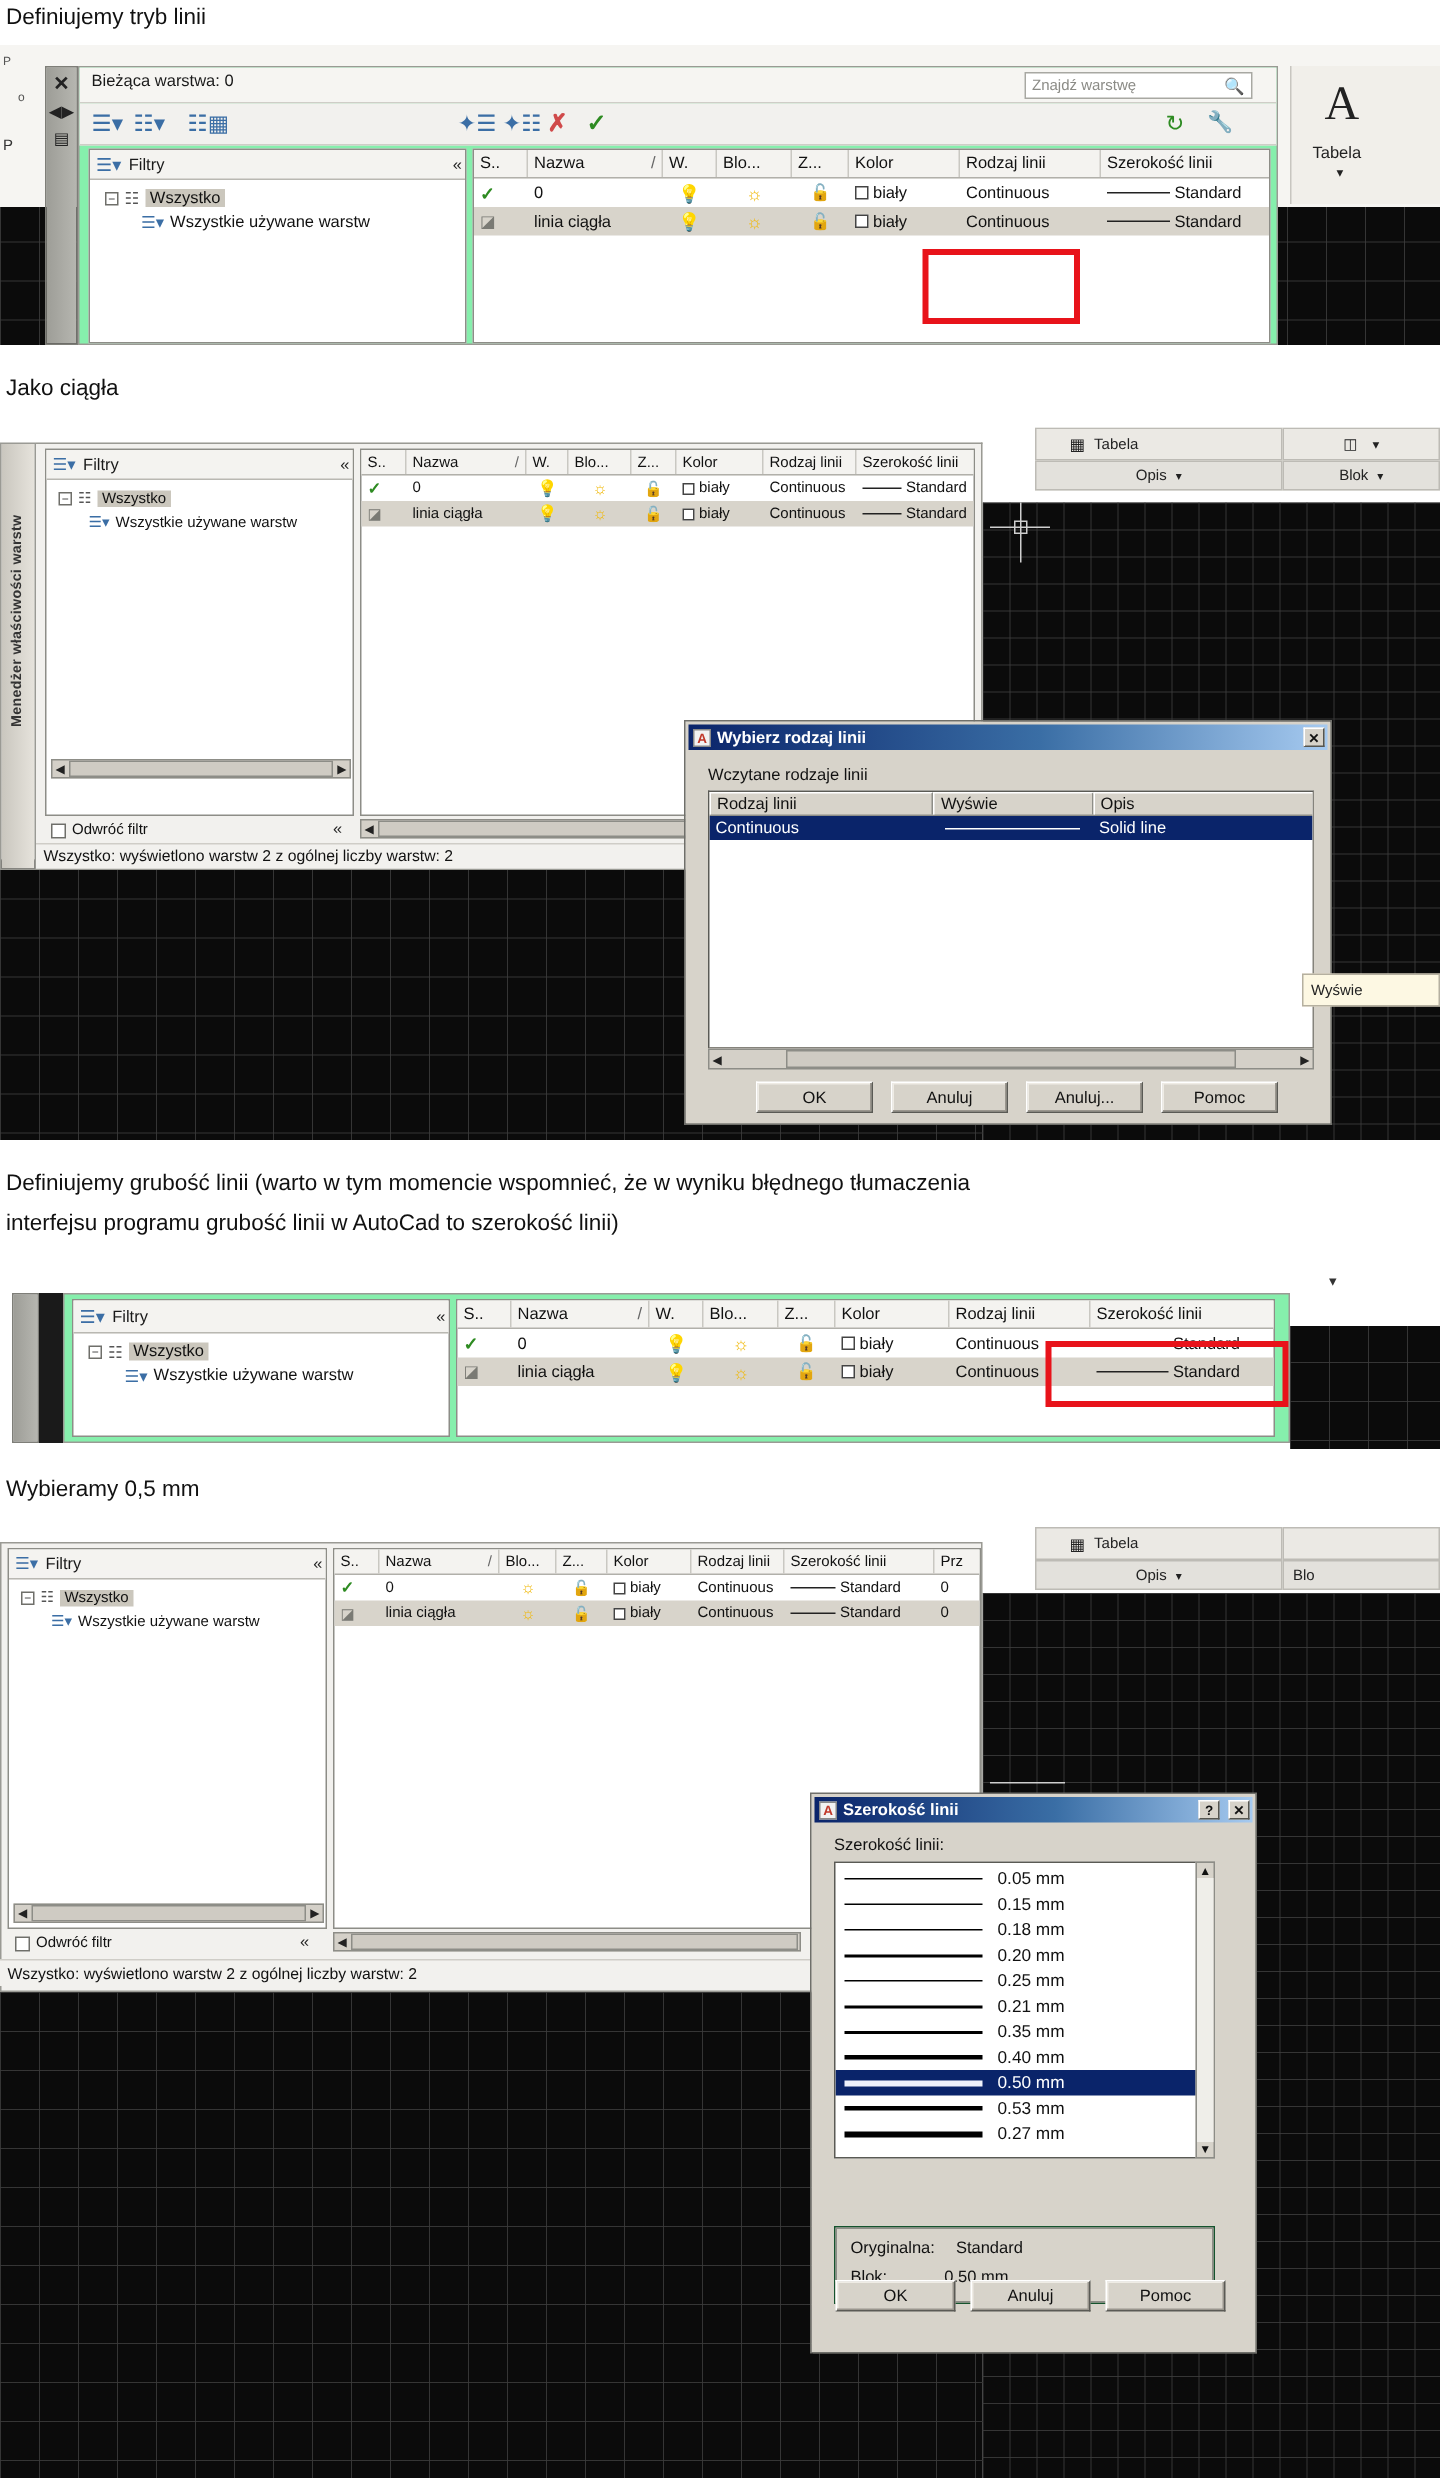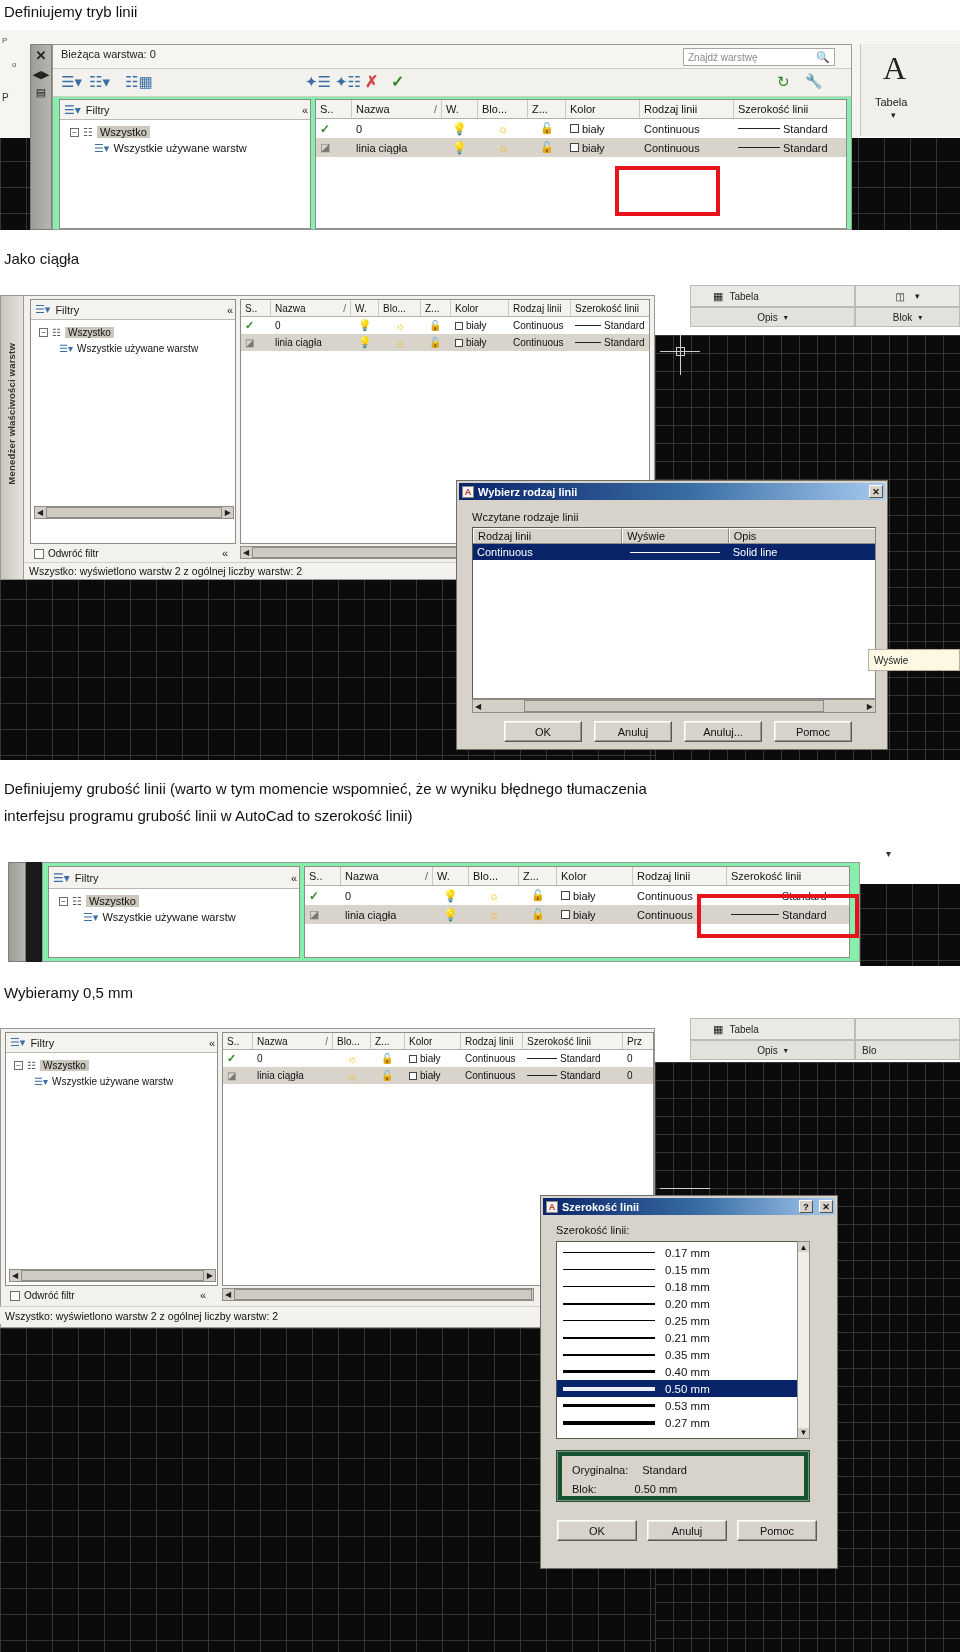--- a/index.html
+++ b/index.html
@@ -243,23 +243,24 @@
     background:#d7d3ca;
     border:1px solid #fff;
     border-right-color:#5a5a55; border-bottom-color:#5a5a55;
     box-shadow:inset -1px -1px 0 #9a968e, inset 1px 1px 0 #efece5;
     font-size:11px; color:#111;
     display:flex; align-items:center; justify-content:center;
     font-family:"Liberation Sans", sans-serif;
   }
   .group{
     position:absolute;
-    border:6px solid #14532d;
+    border:1px solid #14532d;
     outline:1px solid #8d8d87;
     outline-offset:-2px;
+    margin-top:34px;
   }
 
   .lwlist{
     position:absolute; background:#fff;
     border:1px solid #5a5a55; overflow:hidden;
   }
   .lw-row{
     display:flex; align-items:center; height:17px;
     font-size:11.5px; color:#111; padding-left:6px; gap:0;
   }
@@ -896,21 +897,21 @@
       <span class="spacer"></span>
       <span class="titlebtn">?</span>
       <span class="titlebtn" style="margin-left:2px;">✕</span>
     </div>
 
     <div class="dlg-label" style="left:13px;top:26px;">Szerokość linii:</div>
 
     <div class="lwlist" style="left:13px;top:43px;width:254px;height:198px;padding-top:2px;">
       <div class="lw-row">
         <span class="lw-dash" style="height:1px;"></span>
-        <span class="lw-text">0.17 mm</span>
+        <span class="lw-text">0.05 mm</span>
       </div>
       <div class="lw-row">
         <span class="lw-dash" style="height:1px;"></span>
         <span class="lw-text">0.15 mm</span>
       </div>
       <div class="lw-row">
         <span class="lw-dash" style="height:1px;"></span>
         <span class="lw-text">0.18 mm</span>
       </div>
       <div class="lw-row">

